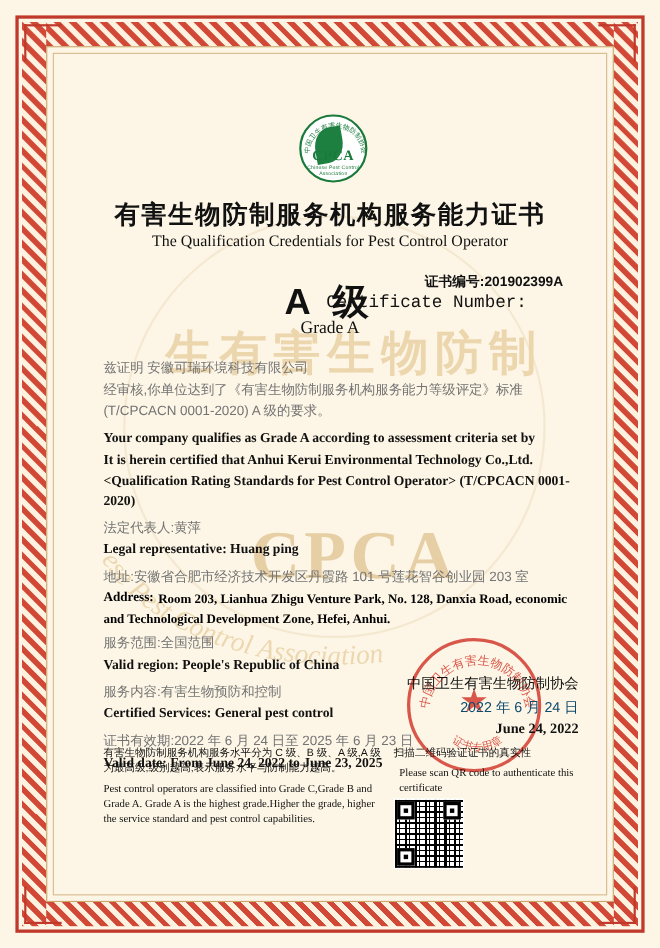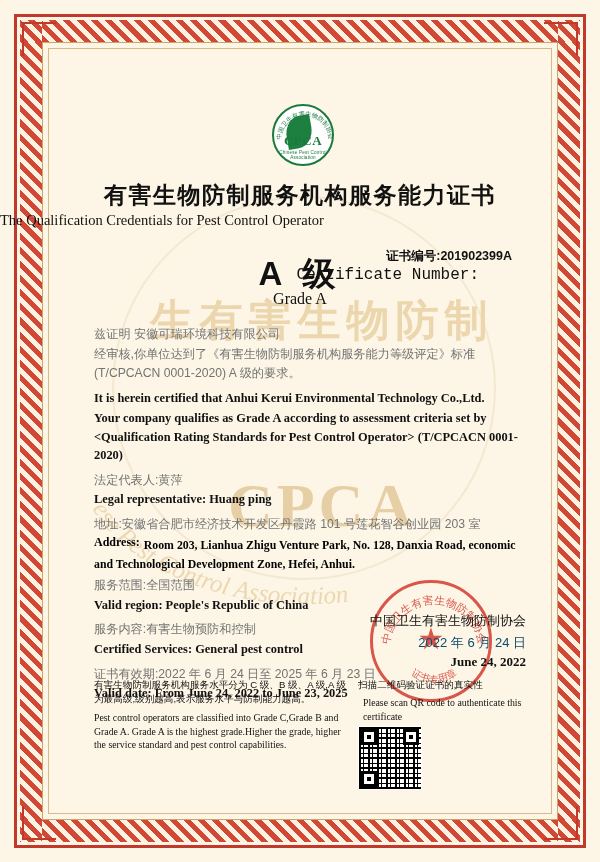--- a/index.html
+++ b/index.html
@@ -175,21 +175,21 @@
     text-align: center;
     font-size: 23px;
     font-weight: bold;
     color: #111;
     letter-spacing: 1.5px;
     font-family: "Liberation Sans", sans-serif;
   }
   .title-en {
     position: absolute;
     left: 0; right: 0; top: 212px;
-    text-align: left;
+    text-align: center;
     font-size: 14.5px;
     color: #111;
     font-family: "Liberation Serif", serif;
   }
 
   .cert-no-cn {
     position: absolute;
     right: 88px; top: 248px;
     font-size: 12.5px;
     font-weight: bold;
@@ -433,22 +433,22 @@
   <div class="cert-no-en">Certificate Number:</div>
 
   <div class="grade-cn">A 级</div>
   <div class="grade-en">Grade A</div>
 
   <div class="body-block">
     <p class="line-cn">兹证明  安徽可瑞环境科技有限公司</p>
     <p class="line-cn">经审核,你单位达到了《有害生物防制服务机构服务能力等级评定》标准</p>
     <p class="line-cn">(T/CPCACN 0001-2020) A 级的要求。</p>
     <div class="gap"></div>
+    <p class="line-en bold">Your company qualifies as Grade A according to assessment criteria set by</p>
     <p class="line-en bold">It is herein certified that  Anhui Kerui Environmental Technology Co.,Ltd.</p>
-    <p class="line-en bold">Your company qualifies as Grade A according to assessment criteria set by</p>
     <p class="line-en bold">&lt;Qualification Rating Standards for Pest Control Operator&gt;  (T/CPCACN 0001-2020)</p>
     <div class="gap"></div>
     <p class="line-cn">法定代表人:黄萍</p>
     <p class="line-en bold">Legal representative:  Huang ping</p>
     <div class="gap"></div>
     <p class="line-cn">地址:安徽省合肥市经济技术开发区丹霞路 101 号莲花智谷创业园 203 室</p>
     <div class="addr-row">
       <span class="addr-label">Address:</span>
       <span class="addr-text">Room 203, Lianhua Zhigu Venture Park, No. 128, Danxia Road, economic and Technological Development Zone, Hefei, Anhui.</span>
     </div>

